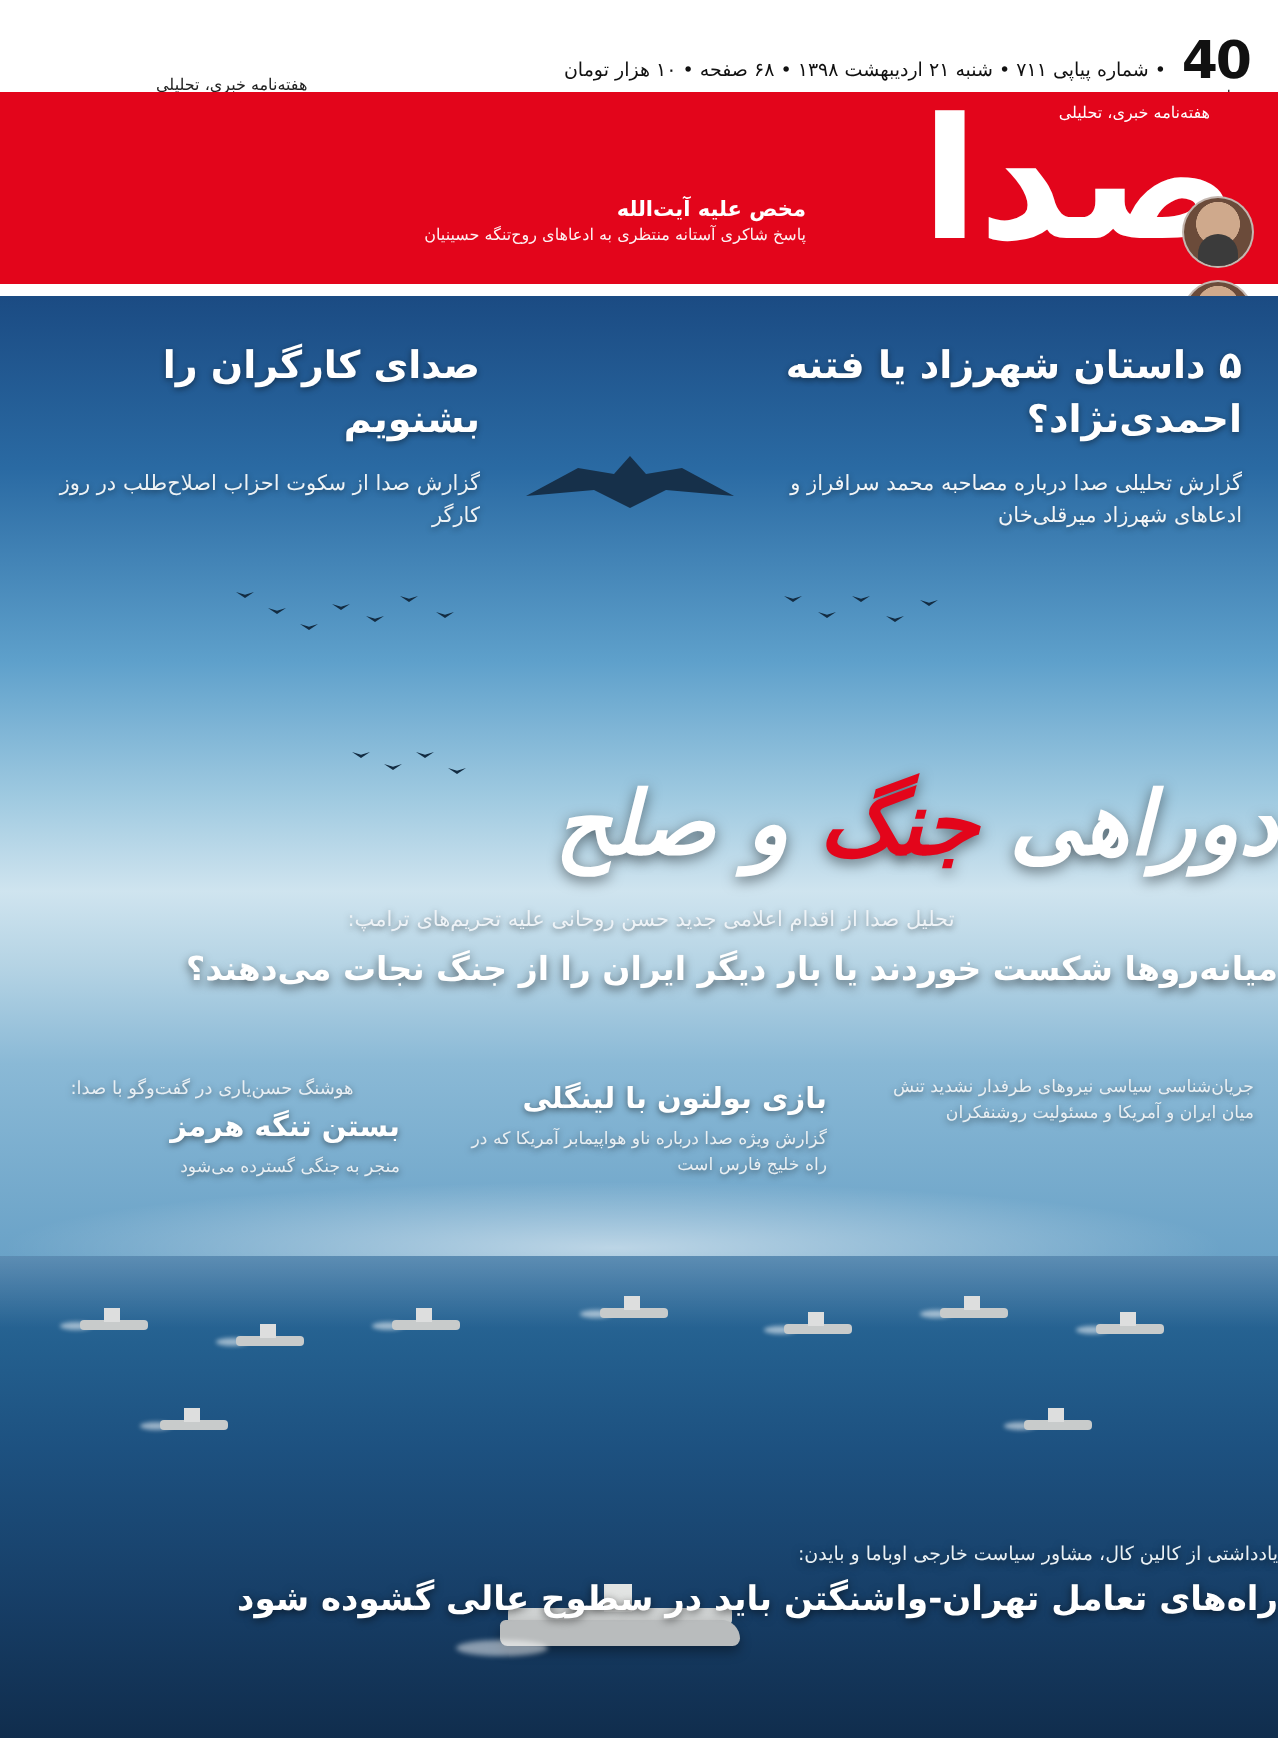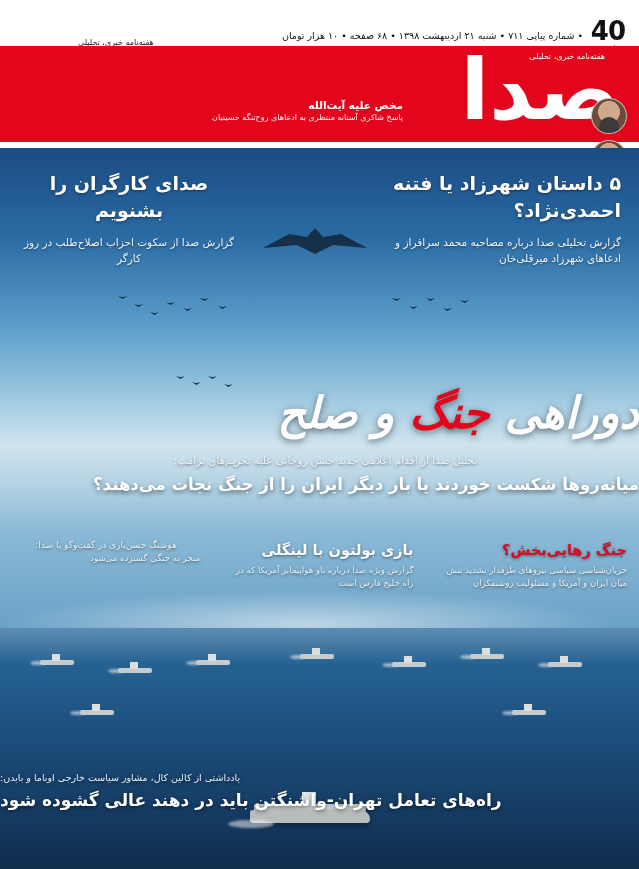--- a/index.html
+++ b/index.html
@@ -122,21 +122,21 @@
   }
   
   .ct{position:absolute;color:#fff;text-align:right;text-shadow:0 1px 3px rgba(0,0,0,.45);}
   .hl-right{
     right:18px;top:22px;width:230px;
   }
   .hl-right .h1{font-size:19px;font-weight:bold;line-height:27px;color:#fff;}
   .hl-right .sub{margin-top:10px;font-size:10.5px;line-height:16px;color:#f2f5f7;}
 
   .hl-left{
-    left:18px;top:22px;width:222px;text-align:center;
+    left:18px;top:22px;width:222px;text-align:right;
   }
   .hl-left .h1{font-size:19px;font-weight:bold;line-height:27px;color:#fff;}
   .hl-left .sub{margin-top:10px;font-size:10.5px;line-height:16px;color:#eef3f6;}
 
   .maintitle{
     position:absolute;left:0;right:0;top:238px;
     font-size:44px;font-weight:bold;color:#fff;line-height:54px;
     text-shadow:0 2px 7px rgba(0,0,0,.5);
     font-style:italic;
   }
@@ -155,21 +155,21 @@
     position:absolute;left:12px;right:12px;top:390px;height:110px;
     display:flex;flex-direction:row-reverse;justify-content:space-between;
   }
   .col{width:188px;text-align:right;color:#fff;text-shadow:0 1px 3px rgba(0,0,0,.5);}
   .col .kicker{font-size:9px;color:#e8eff4;line-height:14px;text-align:center;}
   .col .title{font-size:14.5px;font-weight:bold;line-height:21px;margin:2px 0 3px;}
   .col .title.red{color:#e3051b;}
   .col .desc{font-size:8.6px;line-height:13px;color:#e9eff3;}
   
   .bottom{
-    position:absolute;left:0;right:0;bottom:56px;text-align:left;color:#fff;
+    position:absolute;left:0;right:0;bottom:56px;text-align:right;color:#fff;
     text-shadow:0 1px 4px rgba(0,0,0,.6);
   }
   .bottom .note{font-size:9.5px;line-height:15px;color:#eaf1f5;}
   .bottom .big{font-size:17px;font-weight:bold;line-height:26px;margin-top:2px;}
 </style>
 </head>
 <body>
 
 <div class="page">
 
@@ -295,33 +295,33 @@
       <span>دوراهی</span>
       <span class="red">جنگ</span>
       <span>و صلح</span>
     </div>
     <div class="mt-sub">تحلیل صدا از اقدام اعلامی جدید حسن روحانی علیه تحریم‌های ترامپ:</div>
     <div class="mt-q">میانه‌روها شکست خوردند یا بار دیگر ایران را از جنگ نجات می‌دهند؟</div>
 
     <div class="cols">
       <div class="col">
         <div class="kicker">هوشنگ حسن‌یاری در گفت‌وگو با صدا:</div>
+        <div class="title">بستن تنگه هرمز</div>
         <div class="desc">منجر به جنگی گسترده می‌شود</div>
       </div>
       <div class="col">
         <div class="kicker"></div>
         <div class="title">بازی بولتون با لینگلی</div>
         <div class="desc">گزارش ویژه صدا درباره ناو هواپیمابر آمریکا که در راه خلیج فارس است</div>
       </div>
       <div class="col">
         <div class="kicker"></div>
-        <div class="title red">جنگ رهایی‌بخش؟</div>
         <div class="desc">جریان‌شناسی سیاسی نیروهای طرفدار نشدید تنش میان ایران و آمریکا و مسئولیت روشنفکران</div>
       </div>
     </div>
 
     <div class="bottom">
       <div class="note">یادداشتی از کالین کال، مشاور سیاست خارجی اوباما و بایدن:</div>
-      <div class="big">راه‌های تعامل تهران-واشنگتن باید در دهند عالی گشوده شود</div>
+      <div class="big">راه‌های تعامل تهران-واشنگتن باید در سطوح عالی گشوده شود</div>
     </div>
 
   </div>
 </div>
 
 </body></html>

